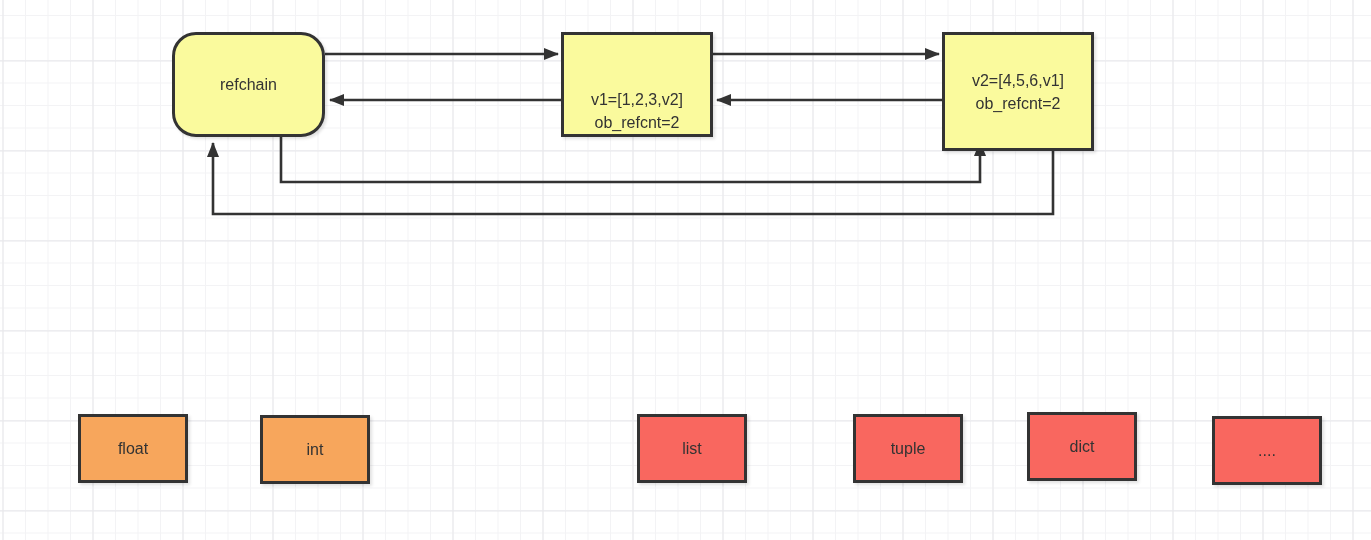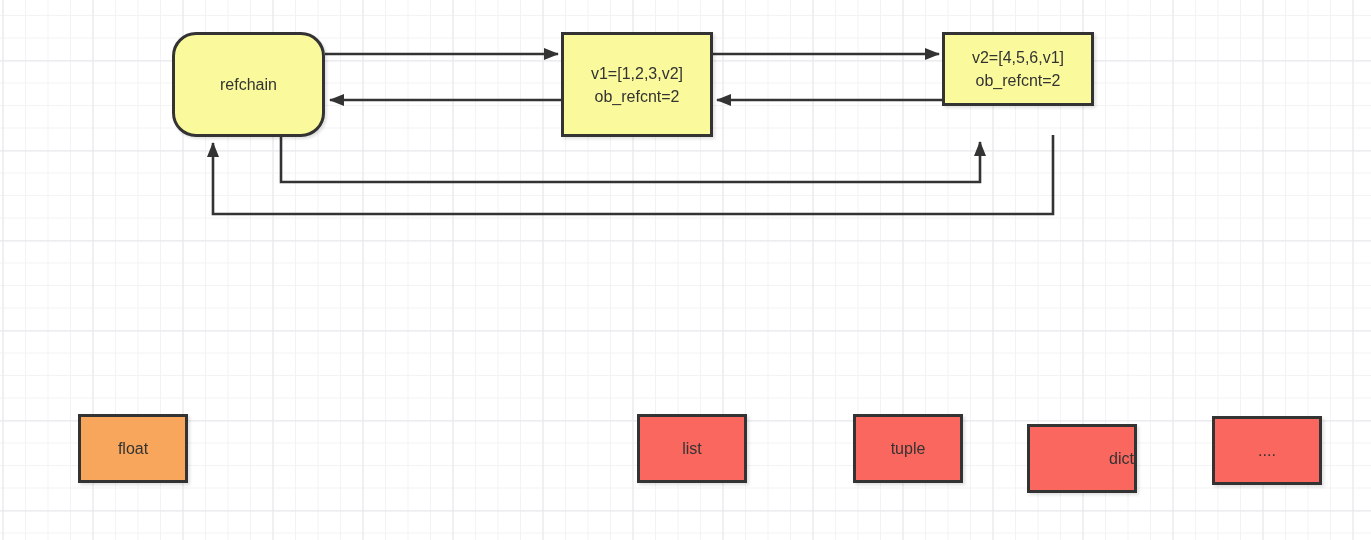--- a/index.html
+++ b/index.html
@@ -55,30 +55,30 @@
     line-height: 23px;
     text-align: center;
     box-shadow: 2px 2px 3px rgba(0,0,0,0.12);
     z-index: 2;
   }
   .node.yellow { background: var(--node-yellow); }
   .node.orange { background: var(--node-orange); }
   .node.red    { background: var(--node-red); margin-left: 16px; }
 
   #node-refchain { left: 172px; top: 32px;  width: 153px; height: 105px; border-radius: 24px; }
-  #node-v1       { left: 561px; top: 32px;  width: 152px; height: 105px; }
-  #node-v2       { left: 942px; top: 32px;  width: 152px; height: 74px; }
+  #node-v1       { left: 561px; top: 32px;  width: 152px; height: 105px; justify-content: flex-end; }
+  #node-v2       { left: 942px; top: 32px;  width: 152px; height: 119px; }
 
   .type-box { width: 110px; height: 69px; }
   #type-float { left: 78px;   top: 414px; }
   #type-int   { left: 260px;  top: 415px; }
   #type-str   { left: 441px;  top: 414px; }
   #type-list  { left: 621px;  top: 414px; }
   #type-tuple { left: 837px;  top: 414px; }
-  #type-dict  { left: 1011px; top: 424px; align-items: flex-end; }
+  #type-dict  { left: 1011px; top: 412px; }
   #type-dots  { left: 1196px; top: 416px; }
 </style>
 </head>
 <body>
 
 <div class="canvas">
 
   <svg class="connectors" viewBox="0 0 1371 540" xmlns="http://www.w3.org/2000/svg">
     <defs>
       <marker id="arrowhead" class="head" viewBox="0 0 15 12" refX="14" refY="6" markerWidth="15" markerHeight="12" markerUnits="userSpaceOnUse" orient="auto">
@@ -103,20 +103,23 @@
   </div>
 
   <div class="node yellow" id="node-v2">
     <span>v2=[4,5,6,v1]</span>
     <span>ob_refcnt=2</span>
   </div>
 
   <div class="node orange type-box" id="type-float">
     <span>float</span>
   </div>
+  <div class="node orange type-box" id="type-int">
+    <span>int</span>
+  </div>
   <div class="node red type-box" id="type-list">
     <span>list</span>
   </div>
   <div class="node red type-box" id="type-tuple">
     <span>tuple</span>
   </div>
   <div class="node red type-box" id="type-dict">
     <span>dict</span>
   </div>
   <div class="node red type-box" id="type-dots">

